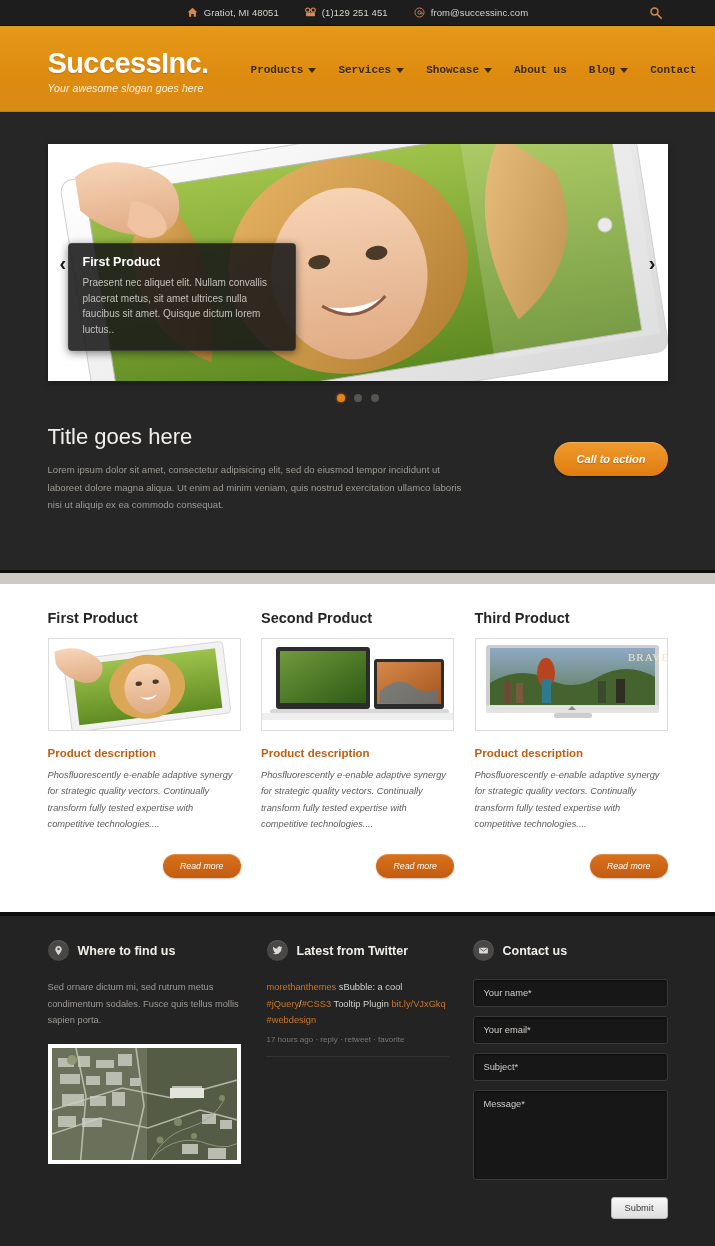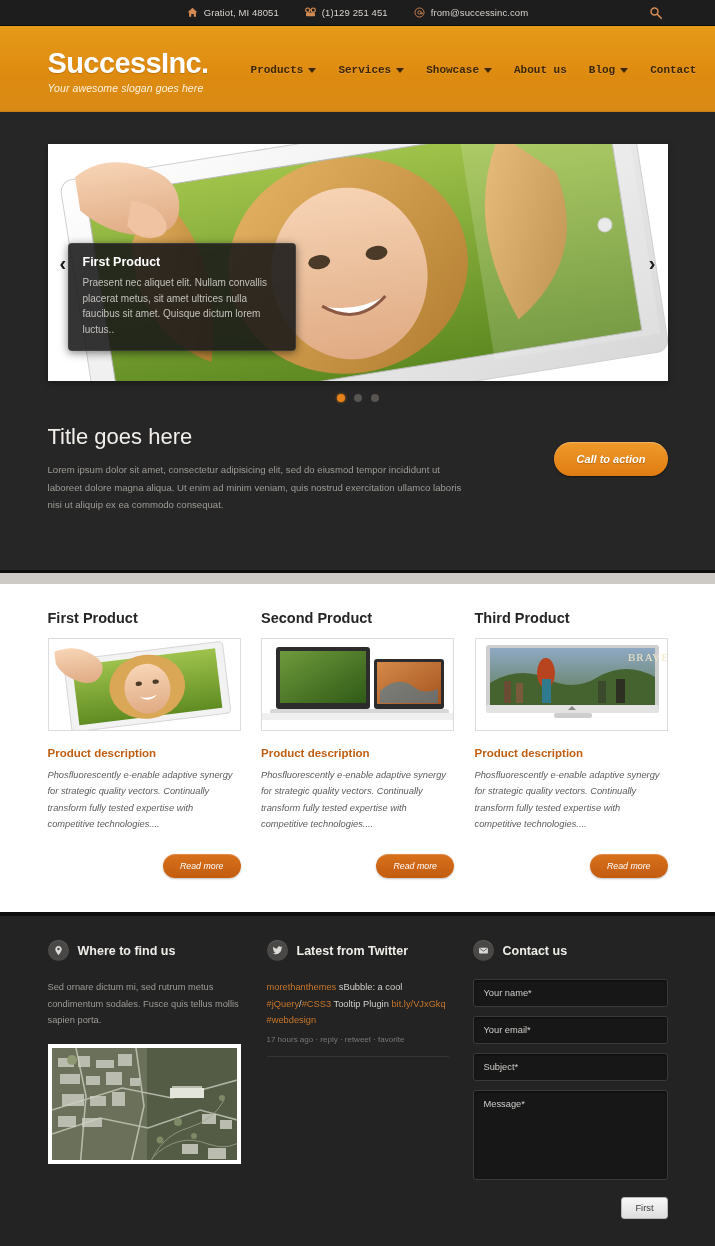--- a/index.html
+++ b/index.html
@@ -545,21 +545,21 @@
             <path d="M2.4 4.8 L8 9 L13.6 4.8" fill="none" stroke="#4a4846" stroke-width="1.2"></path>
           </svg>
         </span>
         <h4>Contact us</h4>
       </div>
       <input class="field" type="text" placeholder="Your name*" style="">
       <input class="field" type="text" placeholder="Your email*" style="">
       <input class="field" type="text" placeholder="Subject*" style="">
       <textarea class="field" placeholder="Message*" style=""></textarea>
       <div class="submit-row">
-        <button class="submit">First</button>
+        <button class="submit">Submit</button>
       </div>
     </div>
 
   </div>
 </div>
 
 <div class="bottombar">
   
 </div>
 

